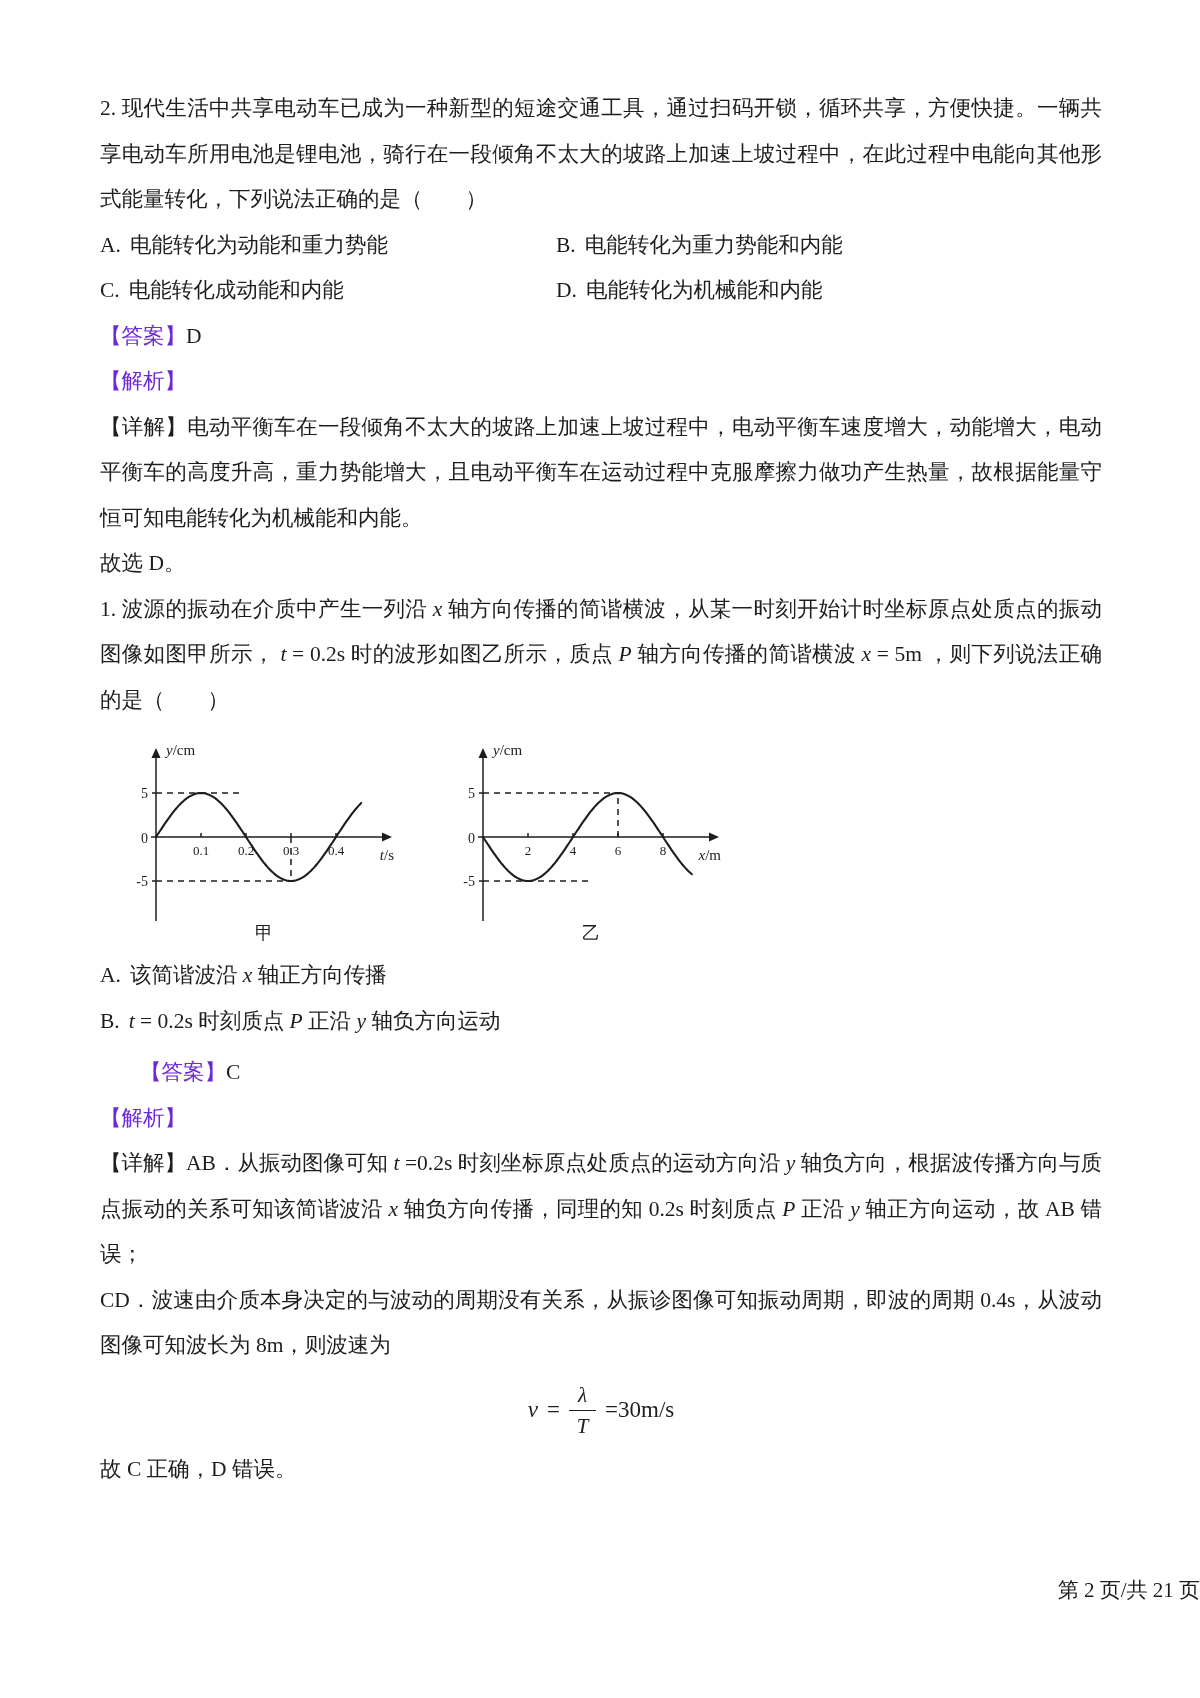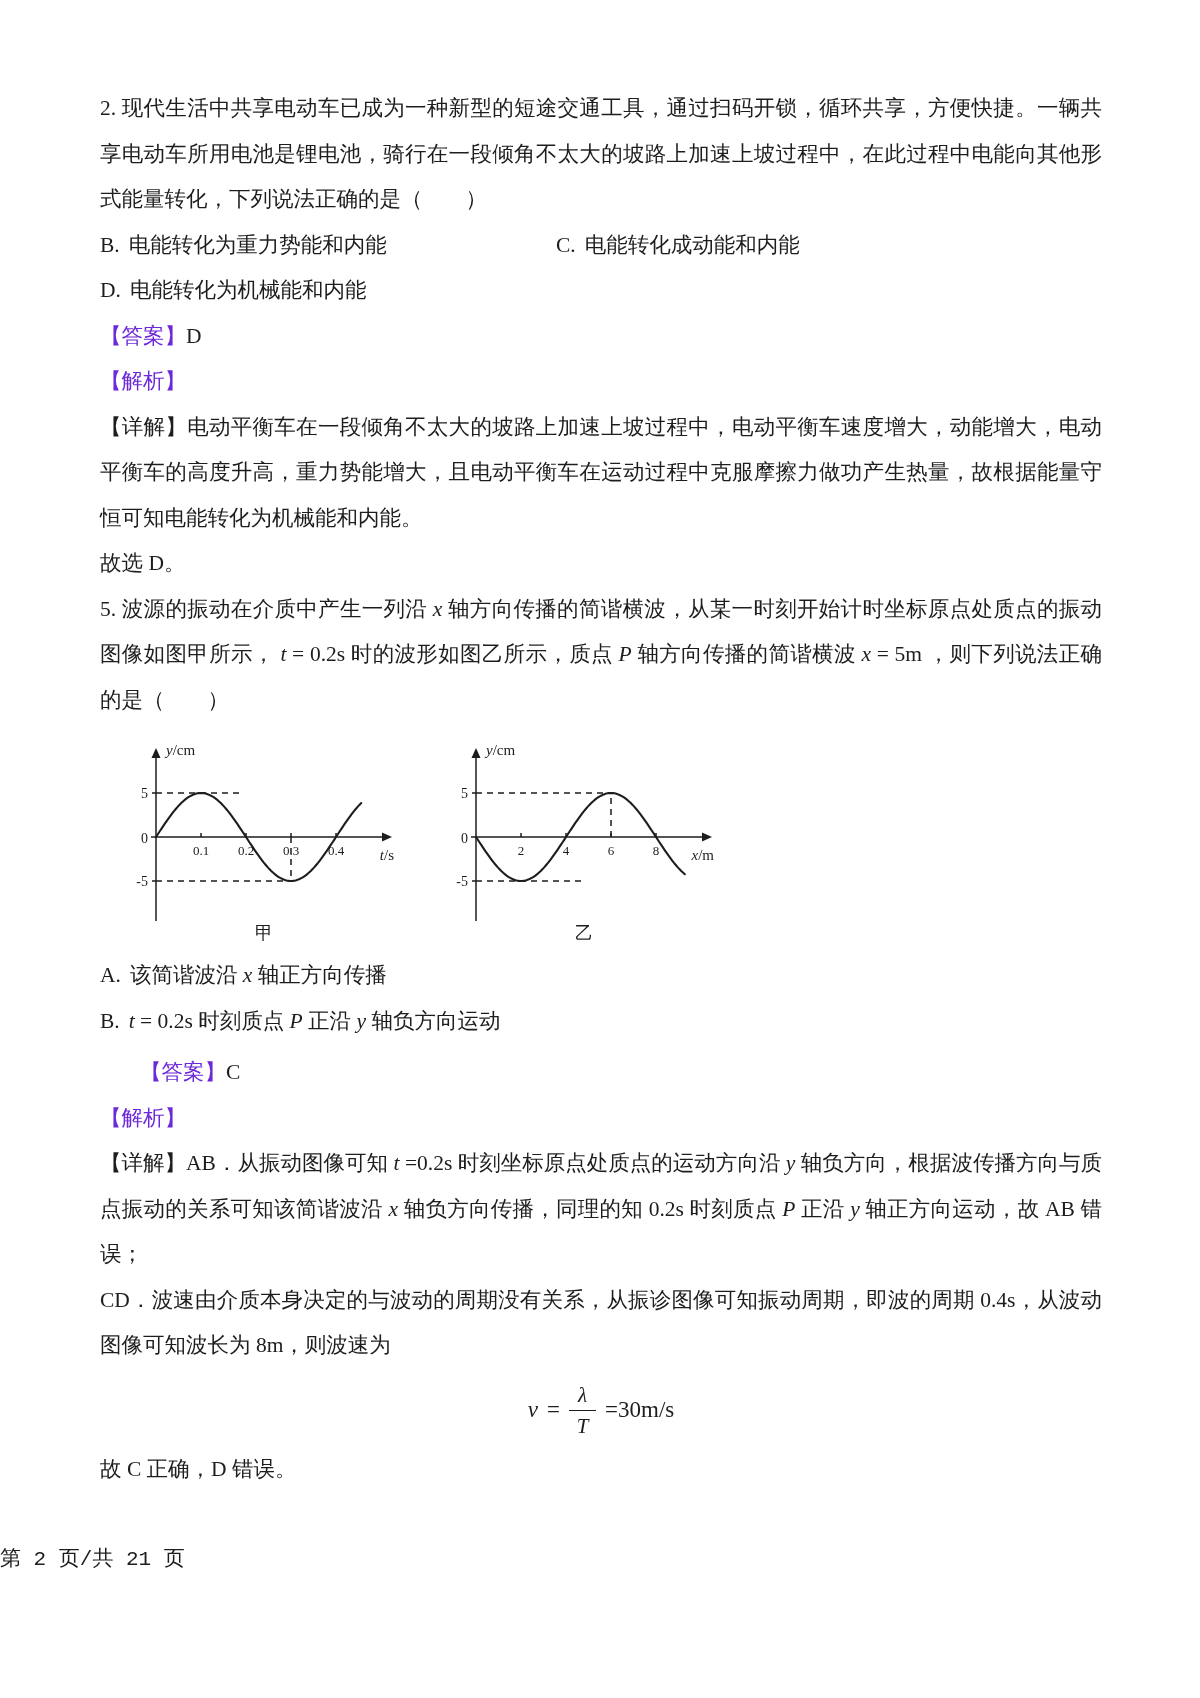--- a/index.html
+++ b/index.html
@@ -9,56 +9,57 @@
   }
   .content{
     position:absolute;left:100px;top:86px;width:1002px;
     font-size:21.5px;line-height:45.5px;text-align:justify;
   }
   p{margin:0;}
   .it{font-style:italic;}
   .tag{color:#6d28d9;}
   .opt-grid{display:grid;grid-template-columns:456px 1fr;}
   .opt-label{margin-right:9px;}
-  .figs{display:flex;gap:20px;margin:12px 0 10px 14px;}
+  .figs{display:flex;gap:27px;margin:12px 0 10px 14px;}
   .fig{width:300px;height:208px;}
   .q3opt.mt{margin-top:10px;}
   .answer-gap{margin-top:6px;margin-left:40px;}
   .formula{
     display:flex;justify-content:center;align-items:center;gap:9px;
     font-size:23px;line-height:1.15;margin:8px 0 2px 0;min-height:68px;
   }
   .frac{display:inline-flex;flex-direction:column;align-items:center;font-size:21px;}
   .frac .top{padding:0 9px 3px;border-bottom:1.6px solid #1d1d1d;}
   .frac .bot{padding-top:3px;}
   .footer{
-    position:absolute;left:0;right:0;top:1544px;text-align:left;
-    font-size:21px;font-family:Liberation Mono, monospace;color:#1d1d1d;
+    position:absolute;left:0;right:0;top:1576px;text-align:right;
+    font-size:21px;font-family:Liberation Serif, serif;color:#1d1d1d;
   }
 </style>
 </head>
 <body>
 
 <div class="page">
   <div class="content">
 
     <p class="stem"><span>2. 现代生活中共享电动车已成为一种新型的短途交通工具，通过扫码开锁，循环共享，方便快捷。一辆共享电动车所用电池是锂电池，骑行在一段倾角不太大的坡路上加速上坡过程中，在此过程中电能向其他形式能量转化，下列说法正确的是（　　）</span></p>
 
     <div class="opt-grid">
+      <div><span class="opt-label">A.</span><span><span>电能转化为动能和重力势能</span></span></div>
       <div><span class="opt-label">B.</span><span><span>电能转化为重力势能和内能</span></span></div>
       <div><span class="opt-label">C.</span><span><span>电能转化成动能和内能</span></span></div>
       <div><span class="opt-label">D.</span><span><span>电能转化为机械能和内能</span></span></div>
     </div>
 
     <p><span class="tag">【答案】</span><span>D</span></p>
     <p><span class="tag">【解析】</span></p>
     <p><span>【详解】</span><span><span>电动平衡车在一段倾角不太大的坡路上加速上坡过程中，电动平衡车速度增大，动能增大，电动平衡车的高度升高，重力势能增大，且电动平衡车在运动过程中克服摩擦力做功产生热量，故根据能量守恒可知电能转化为机械能和内能。</span></span></p>
     <p>故选 D。</p>
 
-    <p class="stem"><span>5. 波源的振动在介质中产生一列沿 </span><span class="it">x</span><span> 轴方向传播的简谐横波，从某一时刻开始计时坐标原点处质点的振动图像如图甲所示， </span><span class="it">t</span><span> = 0.2s 时的波形如图乙所示，质点 </span><span class="it">P</span><span> 轴方向传播的简谐横波 </span><span class="it">x</span><span> = 5m ，则下列说法正确的是（　　）</span></p>
+    <p class="stem"><span>1. 波源的振动在介质中产生一列沿 </span><span class="it">x</span><span> 轴方向传播的简谐横波，从某一时刻开始计时坐标原点处质点的振动图像如图甲所示， </span><span class="it">t</span><span> = 0.2s 时的波形如图乙所示，质点 </span><span class="it">P</span><span> 轴方向传播的简谐横波 </span><span class="it">x</span><span> = 5m ，则下列说法正确的是（　　）</span></p>
 
     <div class="figs">
       <div class="fig"><svg width="300" height="208" viewBox="0 0 300 208">
             <line x1="42" y1="186" x2="42" y2="19" stroke="#1d1d1d" stroke-width="1.5"></line>
             <path d="M 42 13 L 37.5 23 L 46.5 23 Z" fill="#1d1d1d"></path>
             <line x1="37" y1="102" x2="270" y2="102" stroke="#1d1d1d" stroke-width="1.5"></line>
             <path d="M 278 102 L 268 97.5 L 268 106.5 Z" fill="#1d1d1d"></path>
             <text x="52" y="20" font-size="15" fill="#1d1d1d" font-family="&quot;Liberation Serif&quot;,&quot;DejaVu Serif&quot;,serif"><tspan font-style="italic">y</tspan><tspan>/cm</tspan></text>
             <text x="280" y="125" font-size="15" fill="#1d1d1d" text-anchor="end" font-family="&quot;Liberation Serif&quot;,&quot;DejaVu Serif&quot;,serif"><tspan font-style="italic">t</tspan><tspan>/s</tspan></text>
             <line x1="38" y1="58" x2="42" y2="58" stroke="#1d1d1d" stroke-width="1.5"></line>

